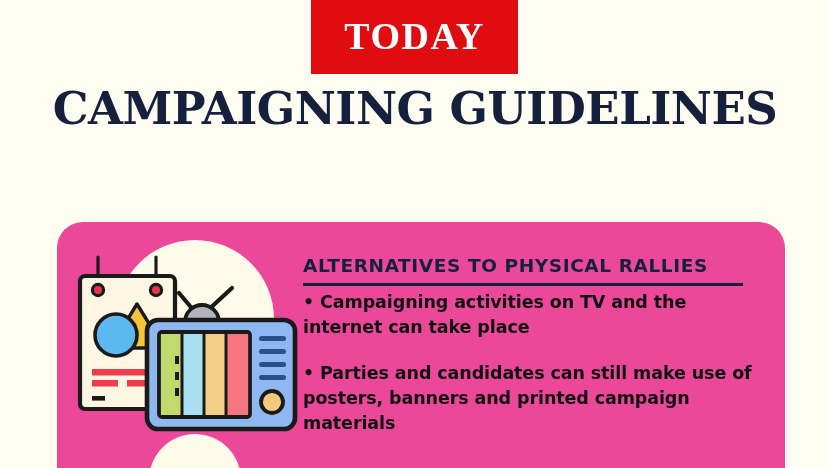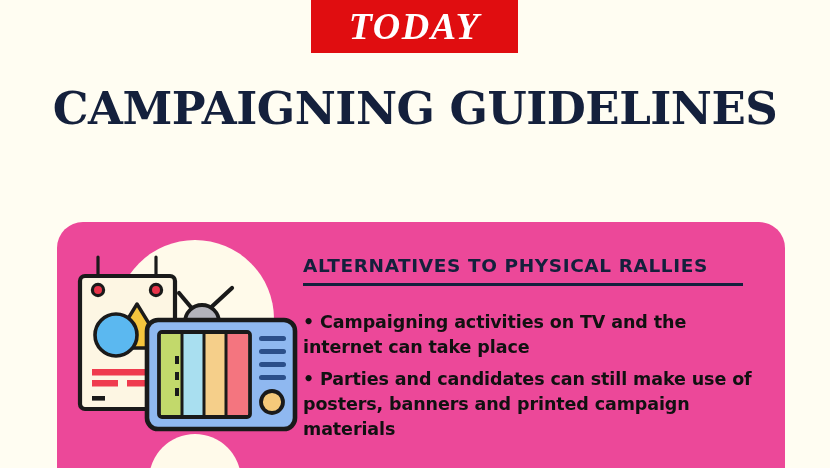--- a/index.html
+++ b/index.html
@@ -14,26 +14,25 @@
     overflow: hidden;
     position: relative;
   }
 
   
   .brand-bar {
     position: absolute;
     left: 311px;
     top: 0;
     width: 207px;
-    height: 53px;
+    height: 74px;
     background: #e00d10;
     display: flex;
     align-items: center;
     justify-content: center;
-    font-style: italic;
   }
   .brand-text {
     font-family: "Liberation Serif", "DejaVu Serif", serif;
     font-weight: bold;
     font-size: 38px;
     color: #ffffff;
     letter-spacing: 1.5px;
     line-height: 1;
     padding-bottom: 2px;
   }
@@ -121,22 +120,22 @@
     list-style: none;
   }
   .bullet-item {
     color: #111111;
     font-family: "DejaVu Sans", "Liberation Sans", sans-serif;
     font-weight: bold;
     font-size: 17.5px;
     line-height: 25px;
     letter-spacing: -0.1px;
   }
-  .bullet-item.first { margin-top: 24px; }
-  .bullet-item.second { margin-top: 7px; }
+  .bullet-item.first { margin-top: 4px; }
+  .bullet-item.second { margin-top: 21px; }
 </style>
 </head>
 <body>
 
 <div class="brand-bar">
   <span class="brand-text">TODAY</span>
 </div>
 
 <div class="headline">
   <span class="headline-line">CAMPAIGNING GUIDELINES</span>

